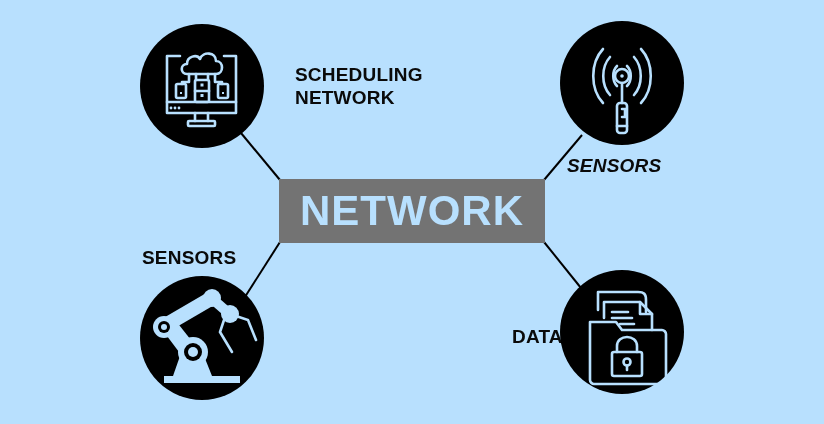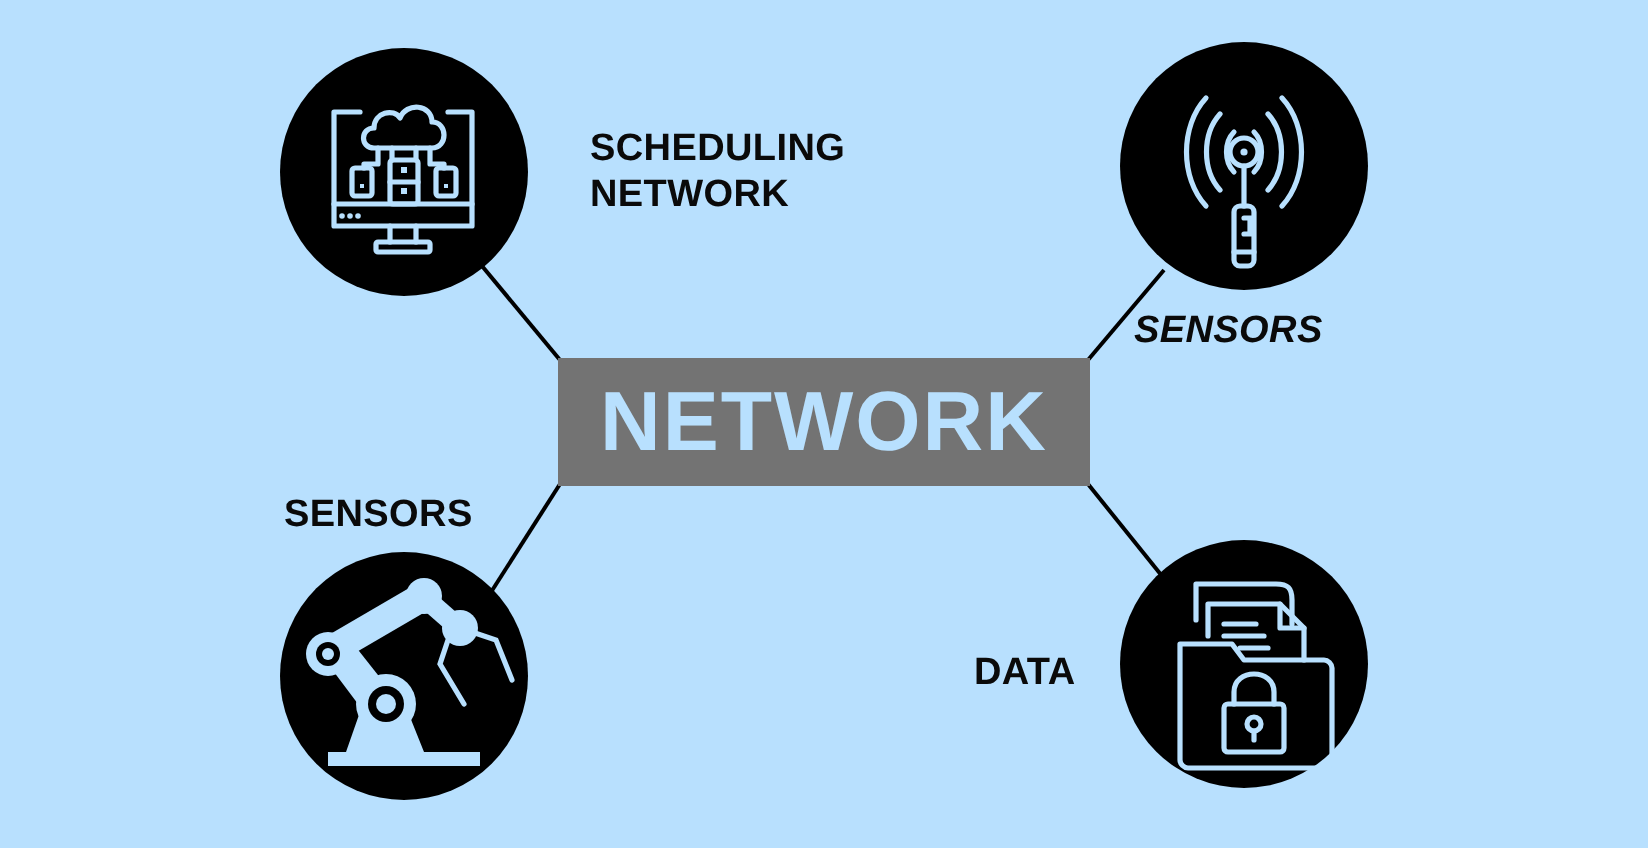--- a/index.html
+++ b/index.html
@@ -108,21 +108,21 @@
         <circle cx="53" cy="76" r="5"></circle>
         <circle cx="24" cy="51" r="3"></circle>
       </g>
       <g fill="none" stroke="#b8e0fe" stroke-width="2.6" stroke-linecap="round">
         <path d="M96 40 L108 44 L116 64"></path>
         <path d="M84 44 L80 56 L92 76"></path>
       </g>
     </svg>
   </div>
 
-  <div class="label" style="left:487px;top:325px;">DATA</div>
+  <div class="label" style="left:512px;top:325px;">DATA</div>
   <div class="node" style="left:560px;top:270px;">
     <svg viewBox="0 0 124 124">
       <g fill="none" stroke="#b8e0fe" stroke-width="2.6" stroke-linejoin="round" stroke-linecap="round">
 
         <path d="M38 40 V22 H78 C84 22 86 24 86 30 V42"></path>
 
         <path d="M44 48 V32 H80 L92 44 V60"></path>
         <path d="M80 32 V44 H92"></path>
         <line x1="52" y1="42" x2="68" y2="42"></line>
         <line x1="52" y1="48" x2="72" y2="48"></line>

